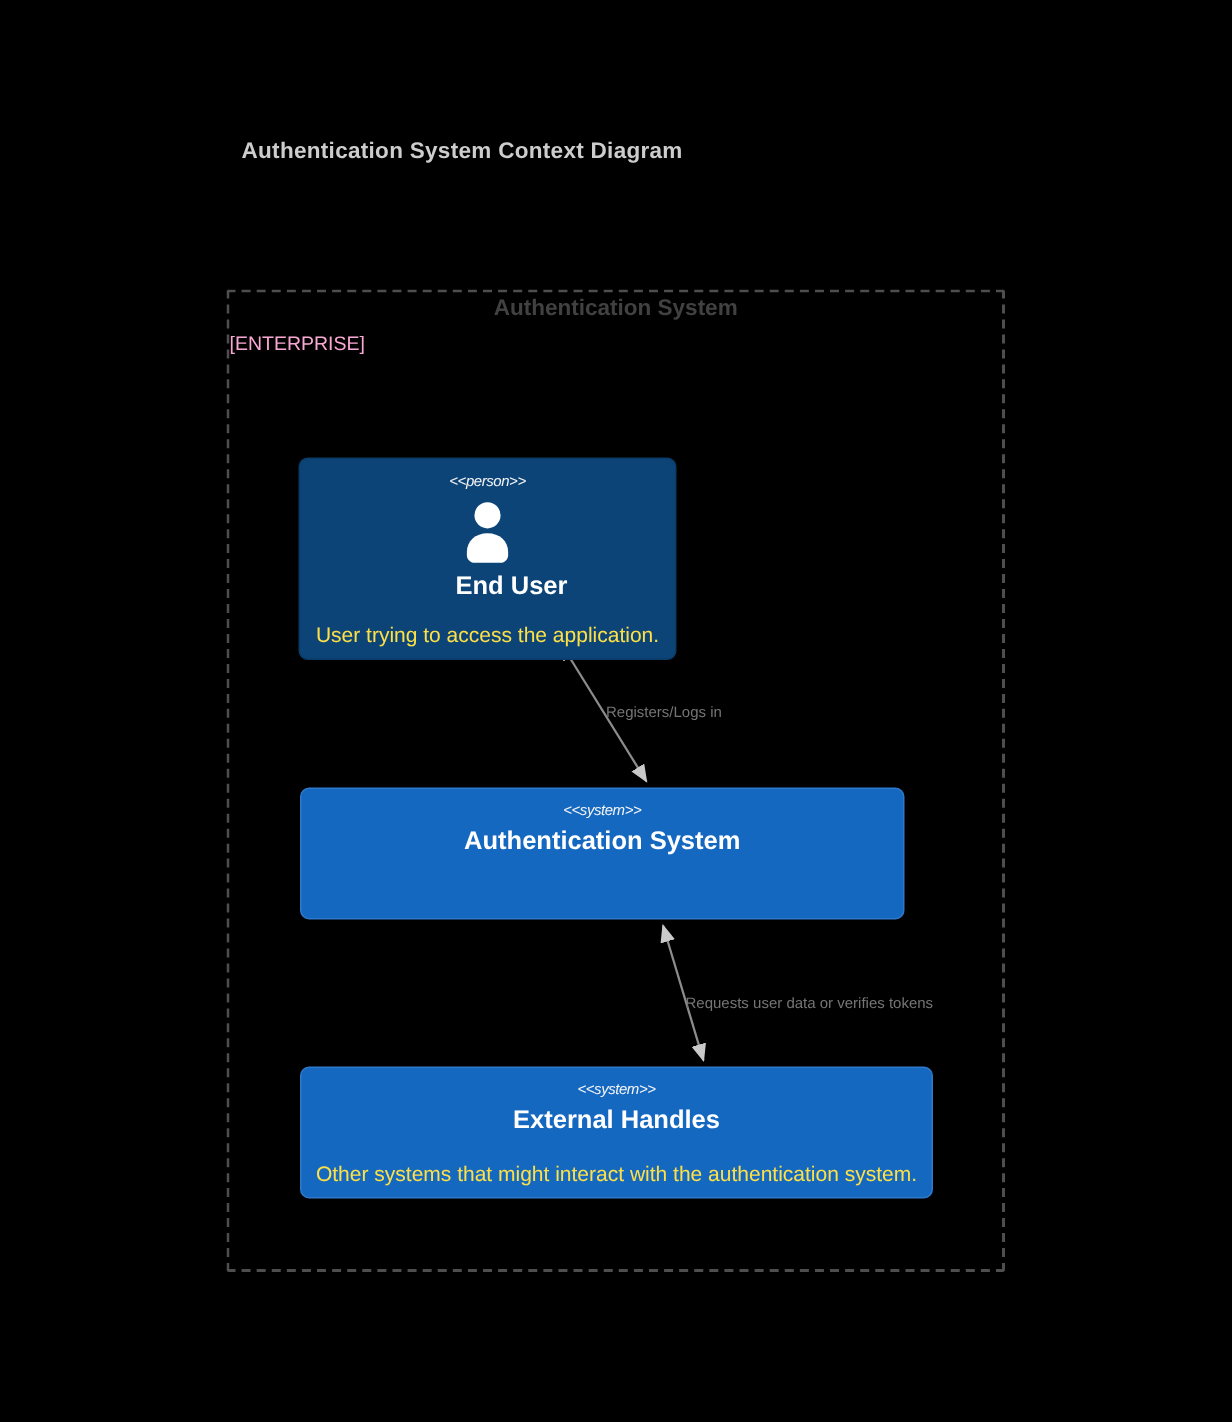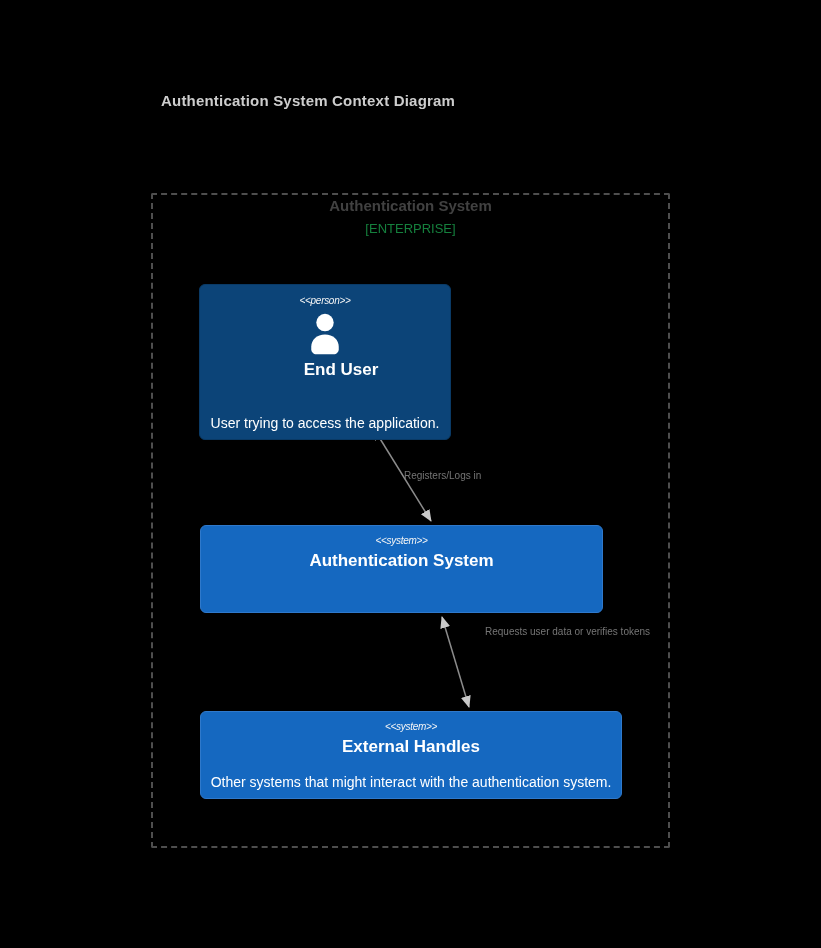--- a/index.html
+++ b/index.html
@@ -38,23 +38,23 @@
   }
   .b-title {
     margin-top: 2px;
     text-align: center;
     font-size: 15px;
     font-weight: bold;
     color: #414141;
   }
   .b-sub {
     margin-top: 7px;
-    text-align: center;
+    text-align: left;
     font-size: 13px;
-    color: #15803d;
+    color: #f9a8d4;
   }
   .node {
     position: absolute;
     border-radius: 6px;
     color: #ffffff;
     display: flex;
     flex-direction: column;
     align-items: center;
     box-sizing: border-box;
     text-align: center;
@@ -66,29 +66,29 @@
     letter-spacing: -0.3px;
   }
   .node .nname {
     font-size: 17px;
     font-weight: bold;
     color: #ffffff;
   }
   .node .ndesc {
     margin-top: auto;
     font-size: 14px;
-    color: #ffffff;
+    color: #fde047;
     padding: 0 8px 8px 8px;
     white-space: nowrap;
   }
   #n-enduser {
     left: 199px;
-    top: 284px;
+    top: 305px;
     width: 252px;
-    height: 156px;
+    height: 135px;
     border: 1px solid #0a3a66;
   }
   #n-enduser .stereo { margin-top: 10px; }
   #n-enduser .picon { margin-top: 7px; }
   #n-enduser .nname { margin-top: 5px; padding-left: 32px; }
   #n-auth {
     left: 200px;
     top: 525px;
     width: 403px;
     height: 88px;
@@ -109,21 +109,21 @@
     top: 0;
     pointer-events: none;
   }
   .rel-label {
     position: absolute;
     font-size: 10px;
     color: #757575;
     white-space: nowrap;
   }
   #rl1 { left: 404px; top: 470px; }
-  #rl2 { left: 457px; top: 626px; padding-left: 28px; }
+  #rl2 { left: 457px; top: 664px; }
 </style>
 </head>
 <body>
 
 <div class="page">
 
   <div class="title">Authentication System Context Diagram</div>
 
   <div class="boundary">
     <div class="b-title">Authentication System</div>

